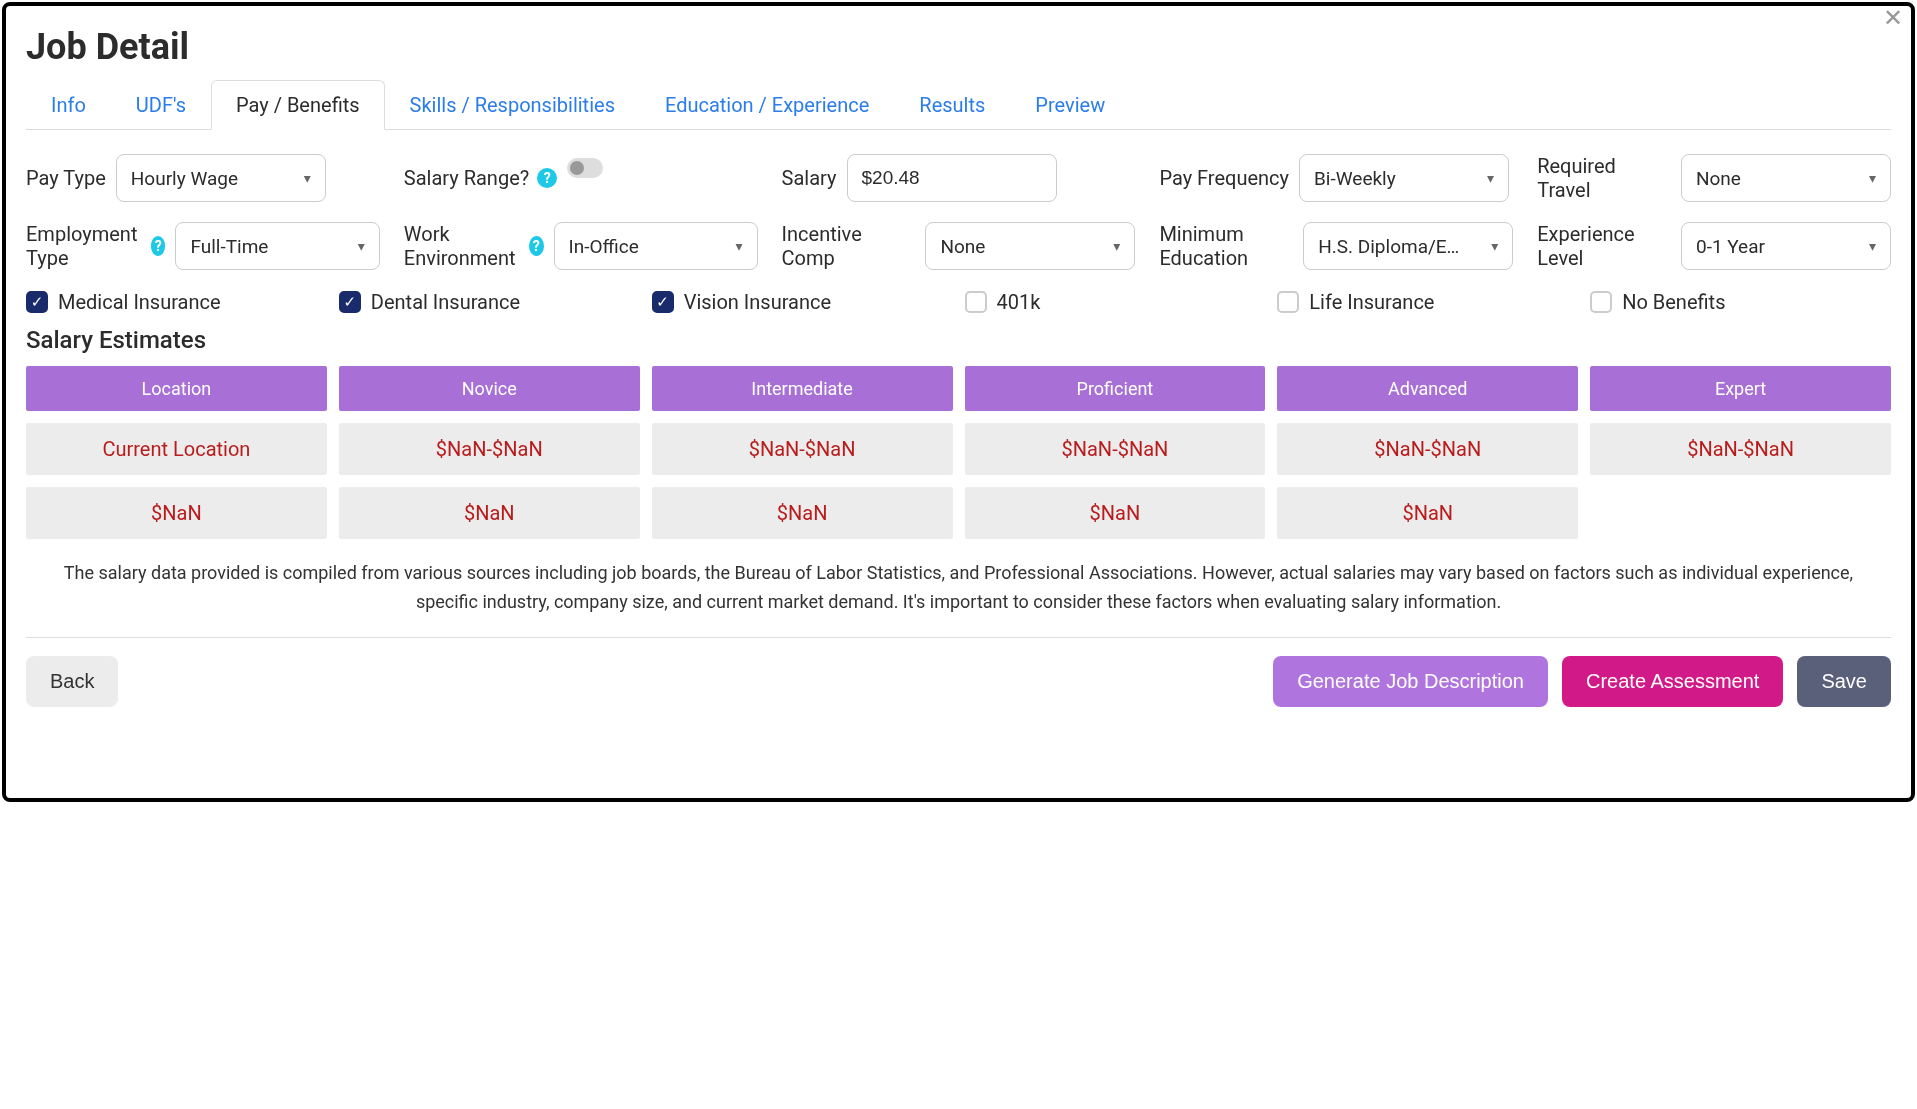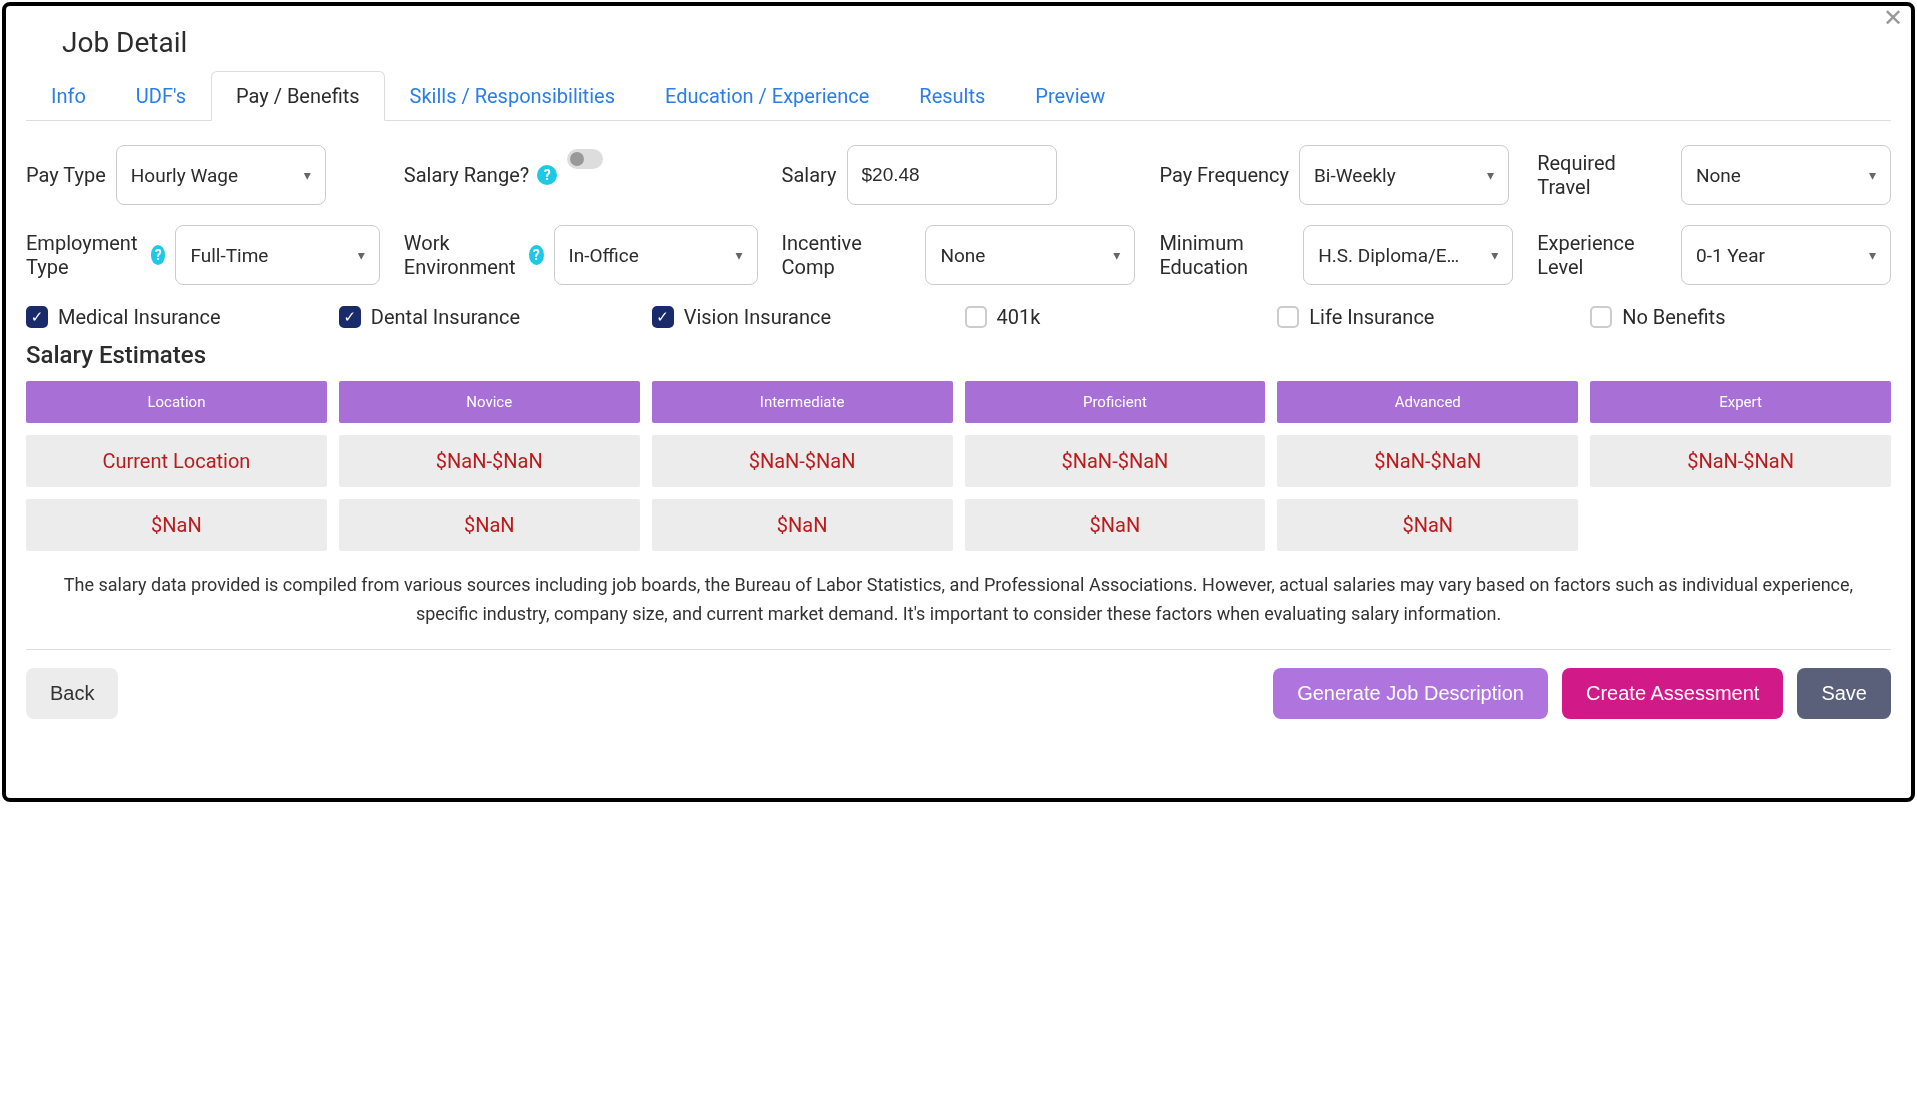--- a/index.html
+++ b/index.html
@@ -18,25 +18,24 @@
 }
 .close-x {
   position: absolute;
   top: -2px;
   right: 8px;
   font-size: 24px;
   color: #999;
   cursor: pointer;
 }
 .page-title {
-  font-size: 28px;
-  font-weight: 400;
+  font-size: 36px;
+  font-weight: 700;
   color: #2c2c2c;
   margin-bottom: 12px;
-  margin-left: 36px;
 }
 .tabs {
   display: flex;
   border-bottom: 1px solid #ddd;
   margin-bottom: 24px;
   gap: 0;
 }
 .tab {
   padding: 12px 24px;
   font-size: 20px;
@@ -76,21 +75,21 @@
   height: 20px;
   background: #1dc9e6;
   color: #fff;
   border-radius: 50%;
   font-size: 14px;
   font-weight: bold;
 }
 .select, .text-input {
   width: 100%;
   max-width: 210px;
-  height: 60px;
+  height: 48px;
   border: 1px solid #ccc;
   border-radius: 8px;
   padding: 0 14px;
   font-size: 19px;
   color: #2c2c2c;
   background: #fff;
   display: flex;
   align-items: center;
   justify-content: space-between;
   cursor: pointer;
@@ -151,21 +150,21 @@
   display: grid;
   grid-template-columns: repeat(6, 1fr);
   gap: 12px;
   margin-bottom: 20px;
 }
 .st-head {
   background: #a86fd6;
   color: #fff;
   text-align: center;
   padding: 12px 8px;
-  font-size: 15px;
+  font-size: 18px;
   border-radius: 2px;
 }
 .st-cell {
   background: #ececec;
   text-align: center;
   padding: 14px 8px;
   font-size: 20px;
   color: #b91c1c;
   border-radius: 2px;
 }

